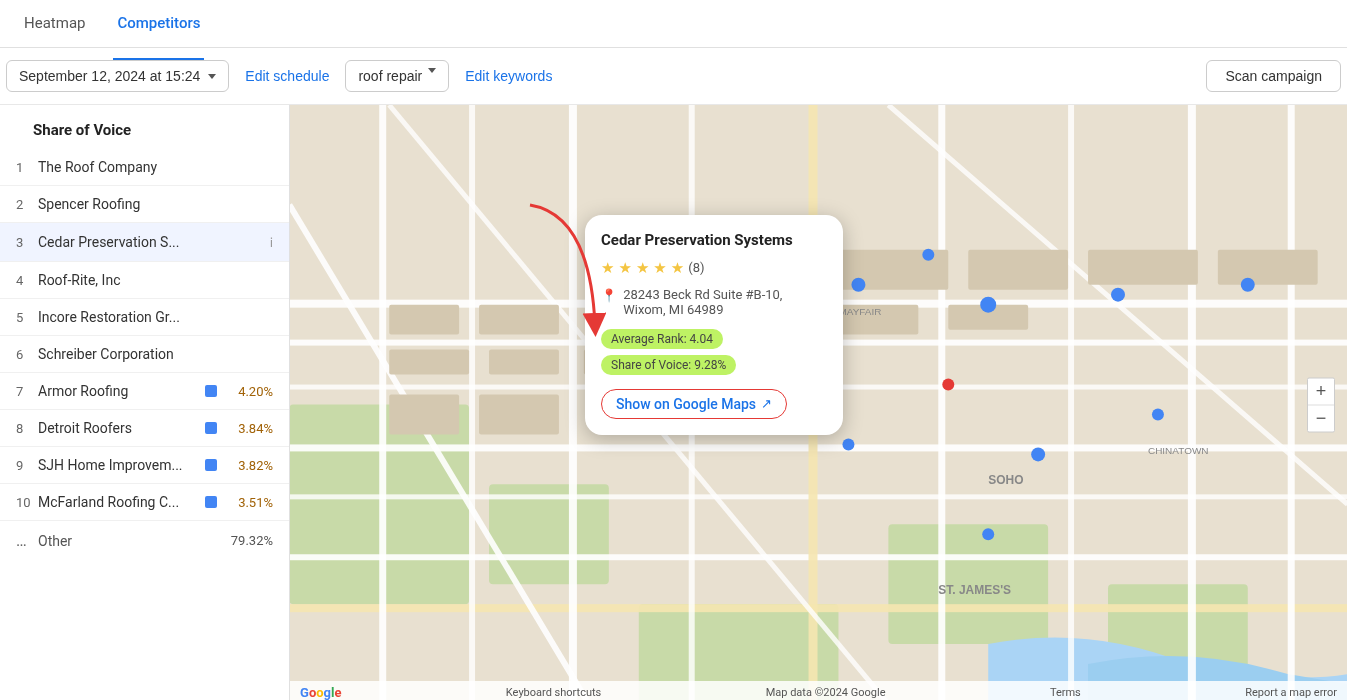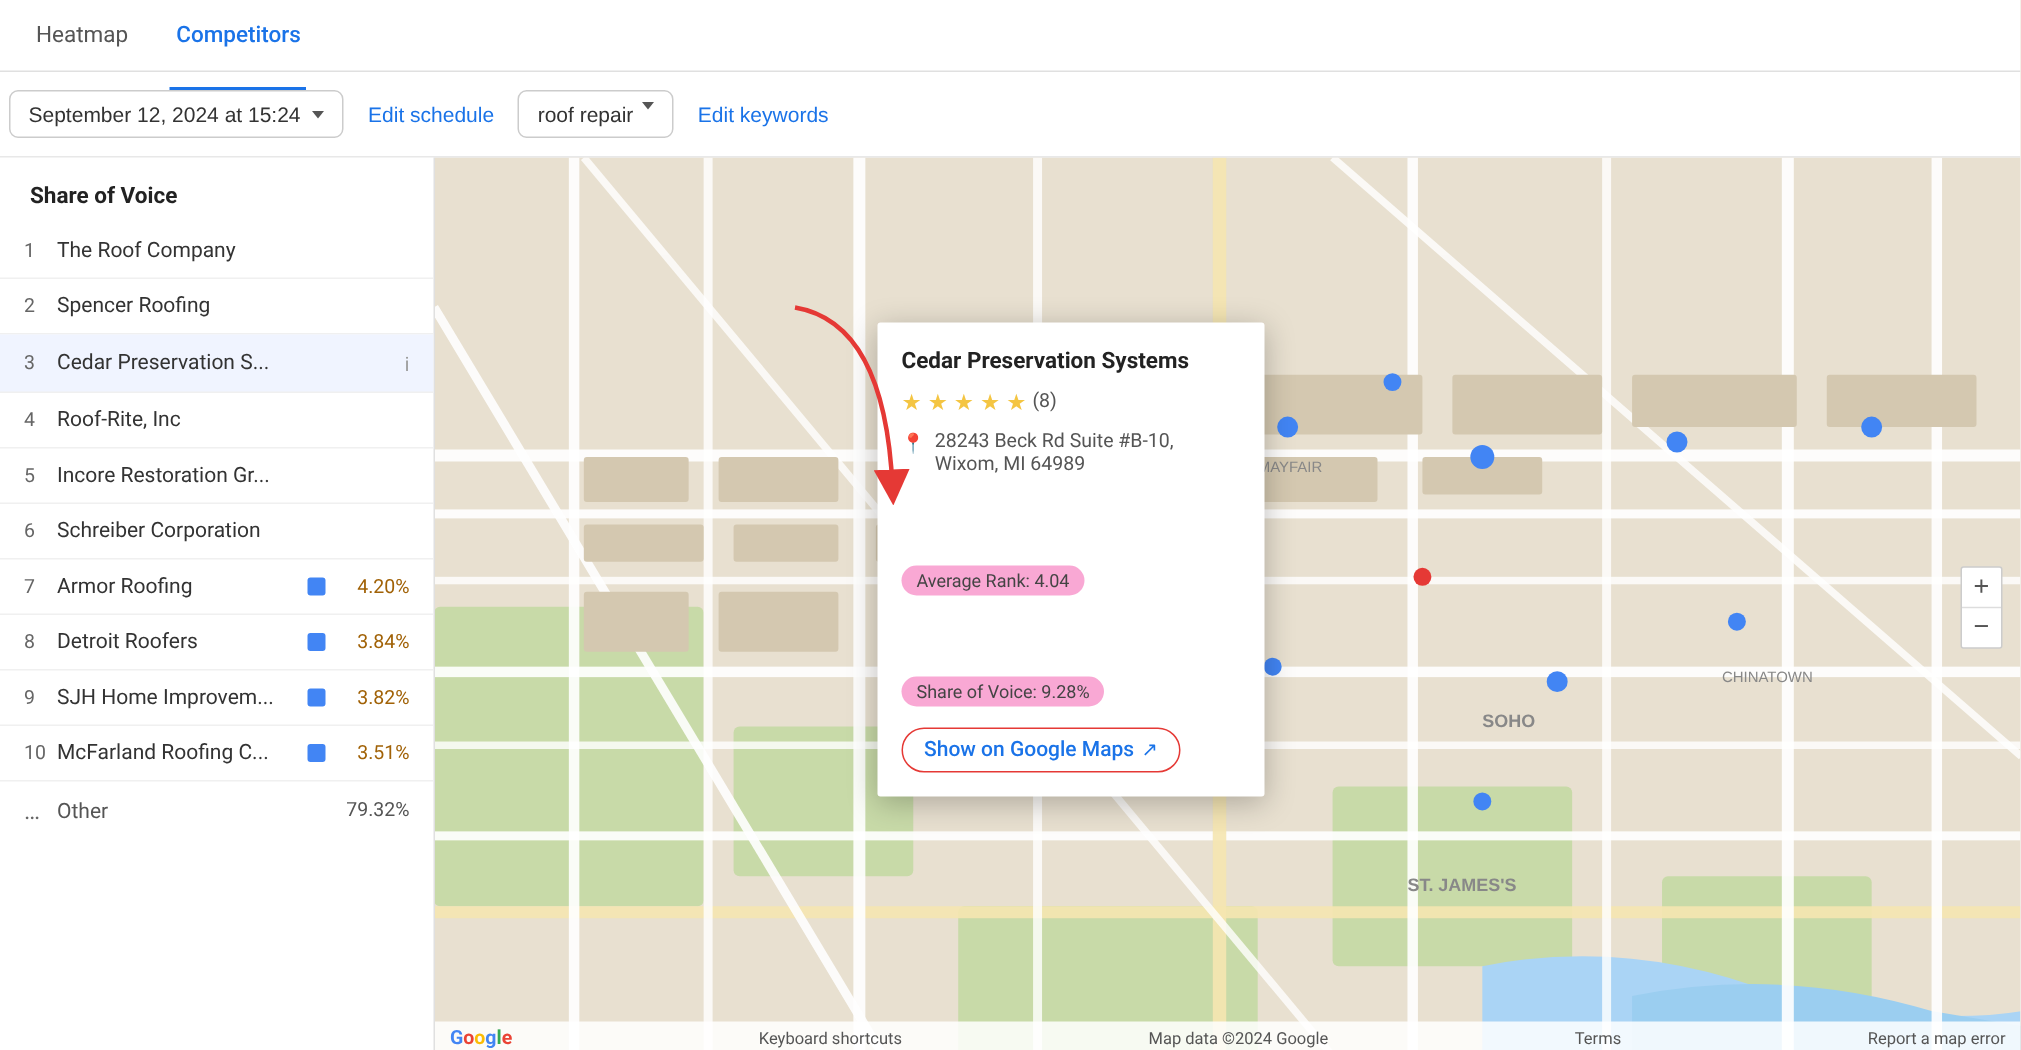--- a/index.html
+++ b/index.html
@@ -34,21 +34,21 @@
       margin-left: auto;
       border: 1px solid #ccc; border-radius: 6px; padding: 7px 18px;
       background: #fff; cursor: pointer; font-size: 14px; color: #333;
     }
 
     
     .main-layout { display: flex; height: calc(700px - 48px - 53px); }
 
     
     .left-panel { width: 290px; border-right: 1px solid #e0e0e0; overflow-y: auto; flex-shrink: 0; }
-    .sov-header { font-weight: 700; font-size: 15px; padding: 16px 20px 10px; }
+    .sov-header { font-weight: 700; font-size: 15px; padding: 16px 20px 10px; margin-left: 13px; }
     .competitor-list { list-style: none; }
     .competitor-item {
       display: flex; align-items: center; padding: 10px 16px;
       border-bottom: 1px solid #f0f0f0; cursor: pointer;
     }
     .competitor-item.active { background: #f0f4ff; }
     .rank-num { width: 22px; color: #666; font-size: 13px; flex-shrink: 0; }
     .comp-name { flex: 1; font-size: 14px; color: #333; }
     .comp-bar { width: 12px; height: 12px; background: #4285f4; border-radius: 2px; flex-shrink: 0; margin-right: 6px; }
     .comp-pct { font-size: 13px; color: #a16207; min-width: 50px; text-align: right; }
@@ -64,34 +64,34 @@
     
     .map-svg { position: absolute; top: 0; left: 0; width: 100%; height: 100%; }
 
     
     .popup-card {
       position: absolute;
       top: 110px;
       left: 295px;
       width: 258px;
       background: #fff;
-      border-radius: 2px;
+      border-radius: 17px;
       box-shadow: 0 4px 20px rgba(0,0,0,0.25);
       padding: 16px;
       z-index: 100;
     }
     .popup-title { font-size: 15px; font-weight: 700; color: #222; margin-bottom: 8px; line-height: 1.3; }
     .popup-stars { display: flex; align-items: center; gap: 4px; margin-bottom: 10px; }
     .star { color: #f4c542; font-size: 15px; }
     .review-count { color: #555; font-size: 13px; }
     .popup-address { display: flex; align-items: flex-start; gap: 6px; margin-bottom: 12px; color: #555; font-size: 13px; }
     .pin-icon { color: #888; margin-top: 1px; flex-shrink: 0; }
     .popup-badge {
-      display: inline-block; background: #f9a8d4; border-radius: 12px;
-      padding: 3px 10px; font-size: 12px; color: #444; margin-bottom: 6px; margin-right: 4px; margin-top: 48px;
+      display: inline-block; background: #bef264; border-radius: 12px;
+      padding: 3px 10px; font-size: 12px; color: #444; margin-bottom: 6px; margin-right: 4px;
     }
     .popup-map-link {
       display: flex; align-items: center; gap: 5px;
       color: #1a73e8; text-decoration: none; font-size: 14px; font-weight: 500;
       border: 1.5px solid #e53935; border-radius: 20px; padding: 6px 14px;
       margin-top: 8px; cursor: pointer; width: fit-content;
     }
     .ext-icon { font-size: 13px; }
 
     
@@ -131,20 +131,21 @@
   <button class="date-btn">
     <span>September 12, 2024 at 15:24</span>
     <span class="chevron-down"></span>
   </button>
   <button class="link-btn">Edit schedule</button>
   <button class="keyword-btn">
     <span>roof repair</span>
     <span class="chevron-down"></span>
   </button>
   <button class="link-btn">Edit keywords</button>
+  <button class="scan-btn">Scan campaign</button>
 </div>
 
 <div class="main-layout">
 
   <div class="left-panel">
     <div class="sov-header">Share of Voice</div>
     <ul class="competitor-list">
       <li class="competitor-item">
         <span class="rank-num">1</span>
         <span class="comp-name">The Roof Company</span>

